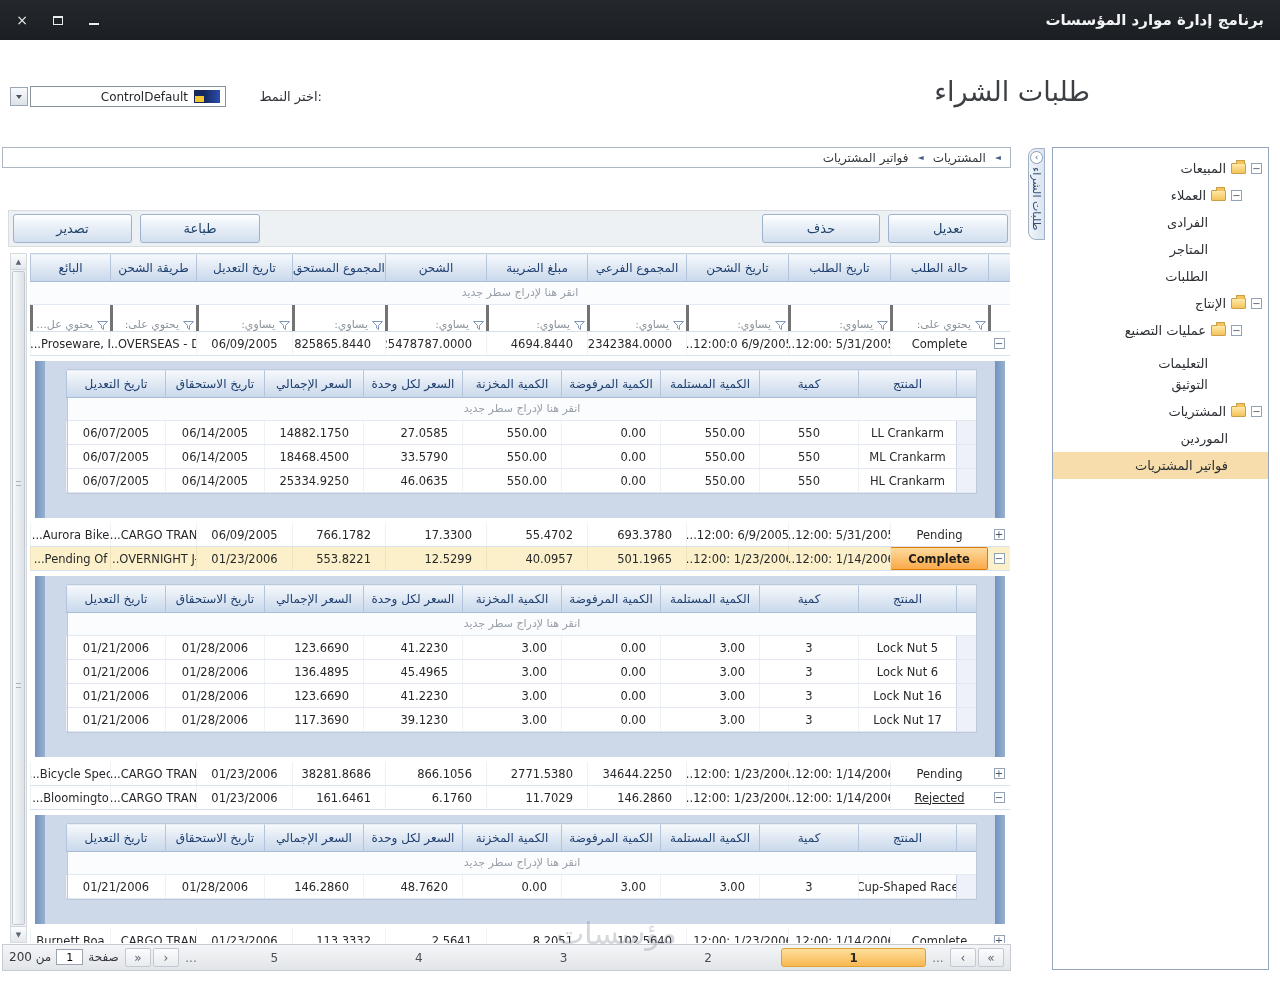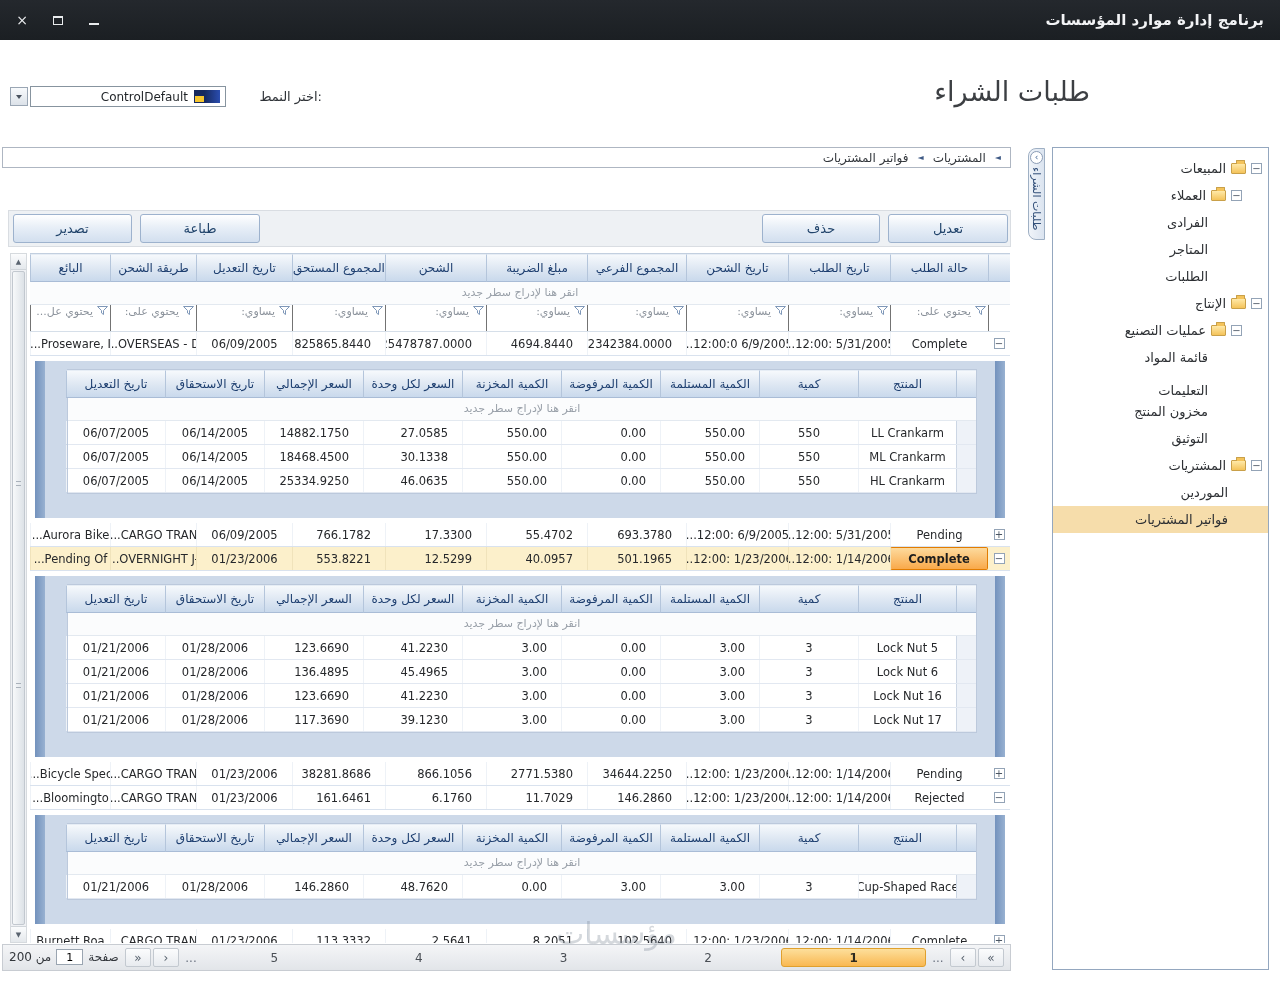--- a/index.html
+++ b/index.html
@@ -81,22 +81,22 @@
   .g-head{height:28px;}
   .g-head-cell{background:linear-gradient(#f6f9fc,#dfe8f3 50%,#c9d9ec);border-left:1px solid #b4c5db;
                border-top:1px solid #e6edf5;border-bottom:1px solid #a9bcd6;color:#1e3f70;font-size:12px;
                display:flex;align-items:center;justify-content:center;}
   .g-exp-col{width:22px;display:flex;align-items:center;justify-content:center;}
   .g-ind-head{width:20px;}
   .g-ind-col{width:20px;background:#eef2f8;border-left:1px solid #ccd6e4;}
   .g-insert{height:23px;background:#fbfcfd;border-bottom:1px solid #e3e9f0;}
   .g-insert-text{width:100%;text-align:center;color:#99a0a9;font-size:11px;line-height:22px;}
   .g-filterrow{height:27px;border-bottom:1px solid #d6dfe9;background:#fff;}
-  .g-filter-cell{display:flex;align-items:flex-start;gap:4px;padding:0 2px;font-size:11px;color:#8b929b;
-                 border-left:1px solid #737373;}
+  .g-filter-cell{display:flex;align-items:flex-end;gap:4px;padding:0 2px;font-size:11px;color:#8b929b;
+                 border-left:3px solid #737373;}
   .funnel{flex-shrink:0;}
   .g-master{height:24px;border-bottom:1px solid #d9e2ee;background:#fff;}
   .g-data{font-size:11.5px;color:#26282b;display:flex;align-items:center;border-left:1px solid #eef2f7;}
   .a-c{justify-content:center;}
   .a-r{justify-content:flex-end;padding-right:14px;}
   .g-sel{background:#fcf0cb;}
   .g-sel .g-data{border-left-color:#f0e3bb;}
   .g-focus{background:linear-gradient(#fdda9d,#f9a94a);border:1px solid #e27c00;border-radius:2px;color:#1d1d1d;font-weight:bold;}
   .d-wrap{display:flex;direction:rtl;margin:5px;}
   .d-bar{width:10px;background:linear-gradient(90deg,#7392bd,#98b1d1);}
@@ -187,28 +187,22 @@
       <div class="tree-item" style="padding-right: 6px;">
         <span class="exp-box">−</span>
         <span class="folder-icon"></span>
         <span>الإنتاج</span>
       </div>
       <div class="tree-item" style="padding-right: 26px;">
         <span class="exp-box">−</span>
         <span class="folder-icon"></span>
         <span>عمليات التصنيع</span>
       </div>
-      <div class="tree-item" style="padding-right: 60px;">
-        <span>قائمة المواد</span>
-      </div>
       <div class="tree-item" style="padding-right: 60px; align-items: flex-end;">
         <span>التعليمات</span>
-      </div>
-      <div class="tree-item" style="padding-right: 60px;">
-        <span>مخزون المنتج</span>
       </div>
       <div class="tree-item" style="padding-right: 60px;">
         <span>التوثيق</span>
       </div>
       <div class="tree-item" style="padding-right: 6px;">
         <span class="exp-box">−</span>
         <span class="folder-icon"></span>
         <span>المشتريات</span>
       </div>
       <div class="tree-item" style="padding-right: 40px;">
@@ -367,21 +361,21 @@
               <div class="g-cell g-data a-c" dir="ltr" style="width: 99px;">06/14/2005</div>
               <div class="g-cell g-data a-c" dir="ltr" style="width: 99px;">06/07/2005</div>
             </div>
             <div class="g-row d-data">
               <div class="g-cell g-ind-col"></div>
               <div class="g-cell g-data a-c" dir="ltr" style="width: 98px;">ML Crankarm</div>
               <div class="g-cell g-data a-c" dir="ltr" style="width: 99px;">550</div>
               <div class="g-cell g-data a-r" dir="ltr" style="width: 99px;">550.00</div>
               <div class="g-cell g-data a-r" dir="ltr" style="width: 99px;">0.00</div>
               <div class="g-cell g-data a-r" dir="ltr" style="width: 99px;">550.00</div>
-              <div class="g-cell g-data a-r" dir="ltr" style="width: 99px;">30.1338</div>
+              <div class="g-cell g-data a-r" dir="ltr" style="width: 99px;">33.5790</div>
               <div class="g-cell g-data a-r" dir="ltr" style="width: 99px;">18468.4500</div>
               <div class="g-cell g-data a-c" dir="ltr" style="width: 99px;">06/14/2005</div>
               <div class="g-cell g-data a-c" dir="ltr" style="width: 99px;">06/07/2005</div>
             </div>
             <div class="g-row d-data">
               <div class="g-cell g-ind-col"></div>
               <div class="g-cell g-data a-c" dir="ltr" style="width: 98px;">HL Crankarm</div>
               <div class="g-cell g-data a-c" dir="ltr" style="width: 99px;">550</div>
               <div class="g-cell g-data a-r" dir="ltr" style="width: 99px;">550.00</div>
               <div class="g-cell g-data a-r" dir="ltr" style="width: 99px;">0.00</div>
@@ -508,21 +502,21 @@
         <div class="g-cell g-data a-r" dir="ltr" style="width: 101px;">866.1056</div>
         <div class="g-cell g-data a-r" dir="ltr" style="width: 93px;">38281.8686</div>
         <div class="g-cell g-data a-c" dir="ltr" style="width: 96px;">01/23/2006</div>
         <div class="g-cell g-data a-c" dir="ltr" style="width: 86px;">...CARGO TRAN</div>
         <div class="g-cell g-data a-c" dir="ltr" style="width: 80px;">...Bicycle Spec</div>
       </div>
       <div class="g-row g-master">
         <div class="g-cell g-exp-col">
           <span class="exp-box">−</span>
         </div>
-        <div class="g-cell g-data a-c" dir="ltr" style="width: 98px;">Rejected</div>
+        <div class="g-cell g-data a-c" dir="ltr" style="width: 98px; text-decoration: underline;">Rejected</div>
         <div class="g-cell g-data a-c" dir="ltr" style="width: 102px;">...12:00: 1/14/2006</div>
         <div class="g-cell g-data a-c" dir="ltr" style="width: 102px;">...12:00: 1/23/2006</div>
         <div class="g-cell g-data a-r" dir="ltr" style="width: 99px;">146.2860</div>
         <div class="g-cell g-data a-r" dir="ltr" style="width: 101px;">11.7029</div>
         <div class="g-cell g-data a-r" dir="ltr" style="width: 101px;">6.1760</div>
         <div class="g-cell g-data a-r" dir="ltr" style="width: 93px;">161.6461</div>
         <div class="g-cell g-data a-c" dir="ltr" style="width: 96px;">01/23/2006</div>
         <div class="g-cell g-data a-c" dir="ltr" style="width: 86px;">...CARGO TRAN</div>
         <div class="g-cell g-data a-c" dir="ltr" style="width: 80px;">...Bloomingto</div>
       </div>

